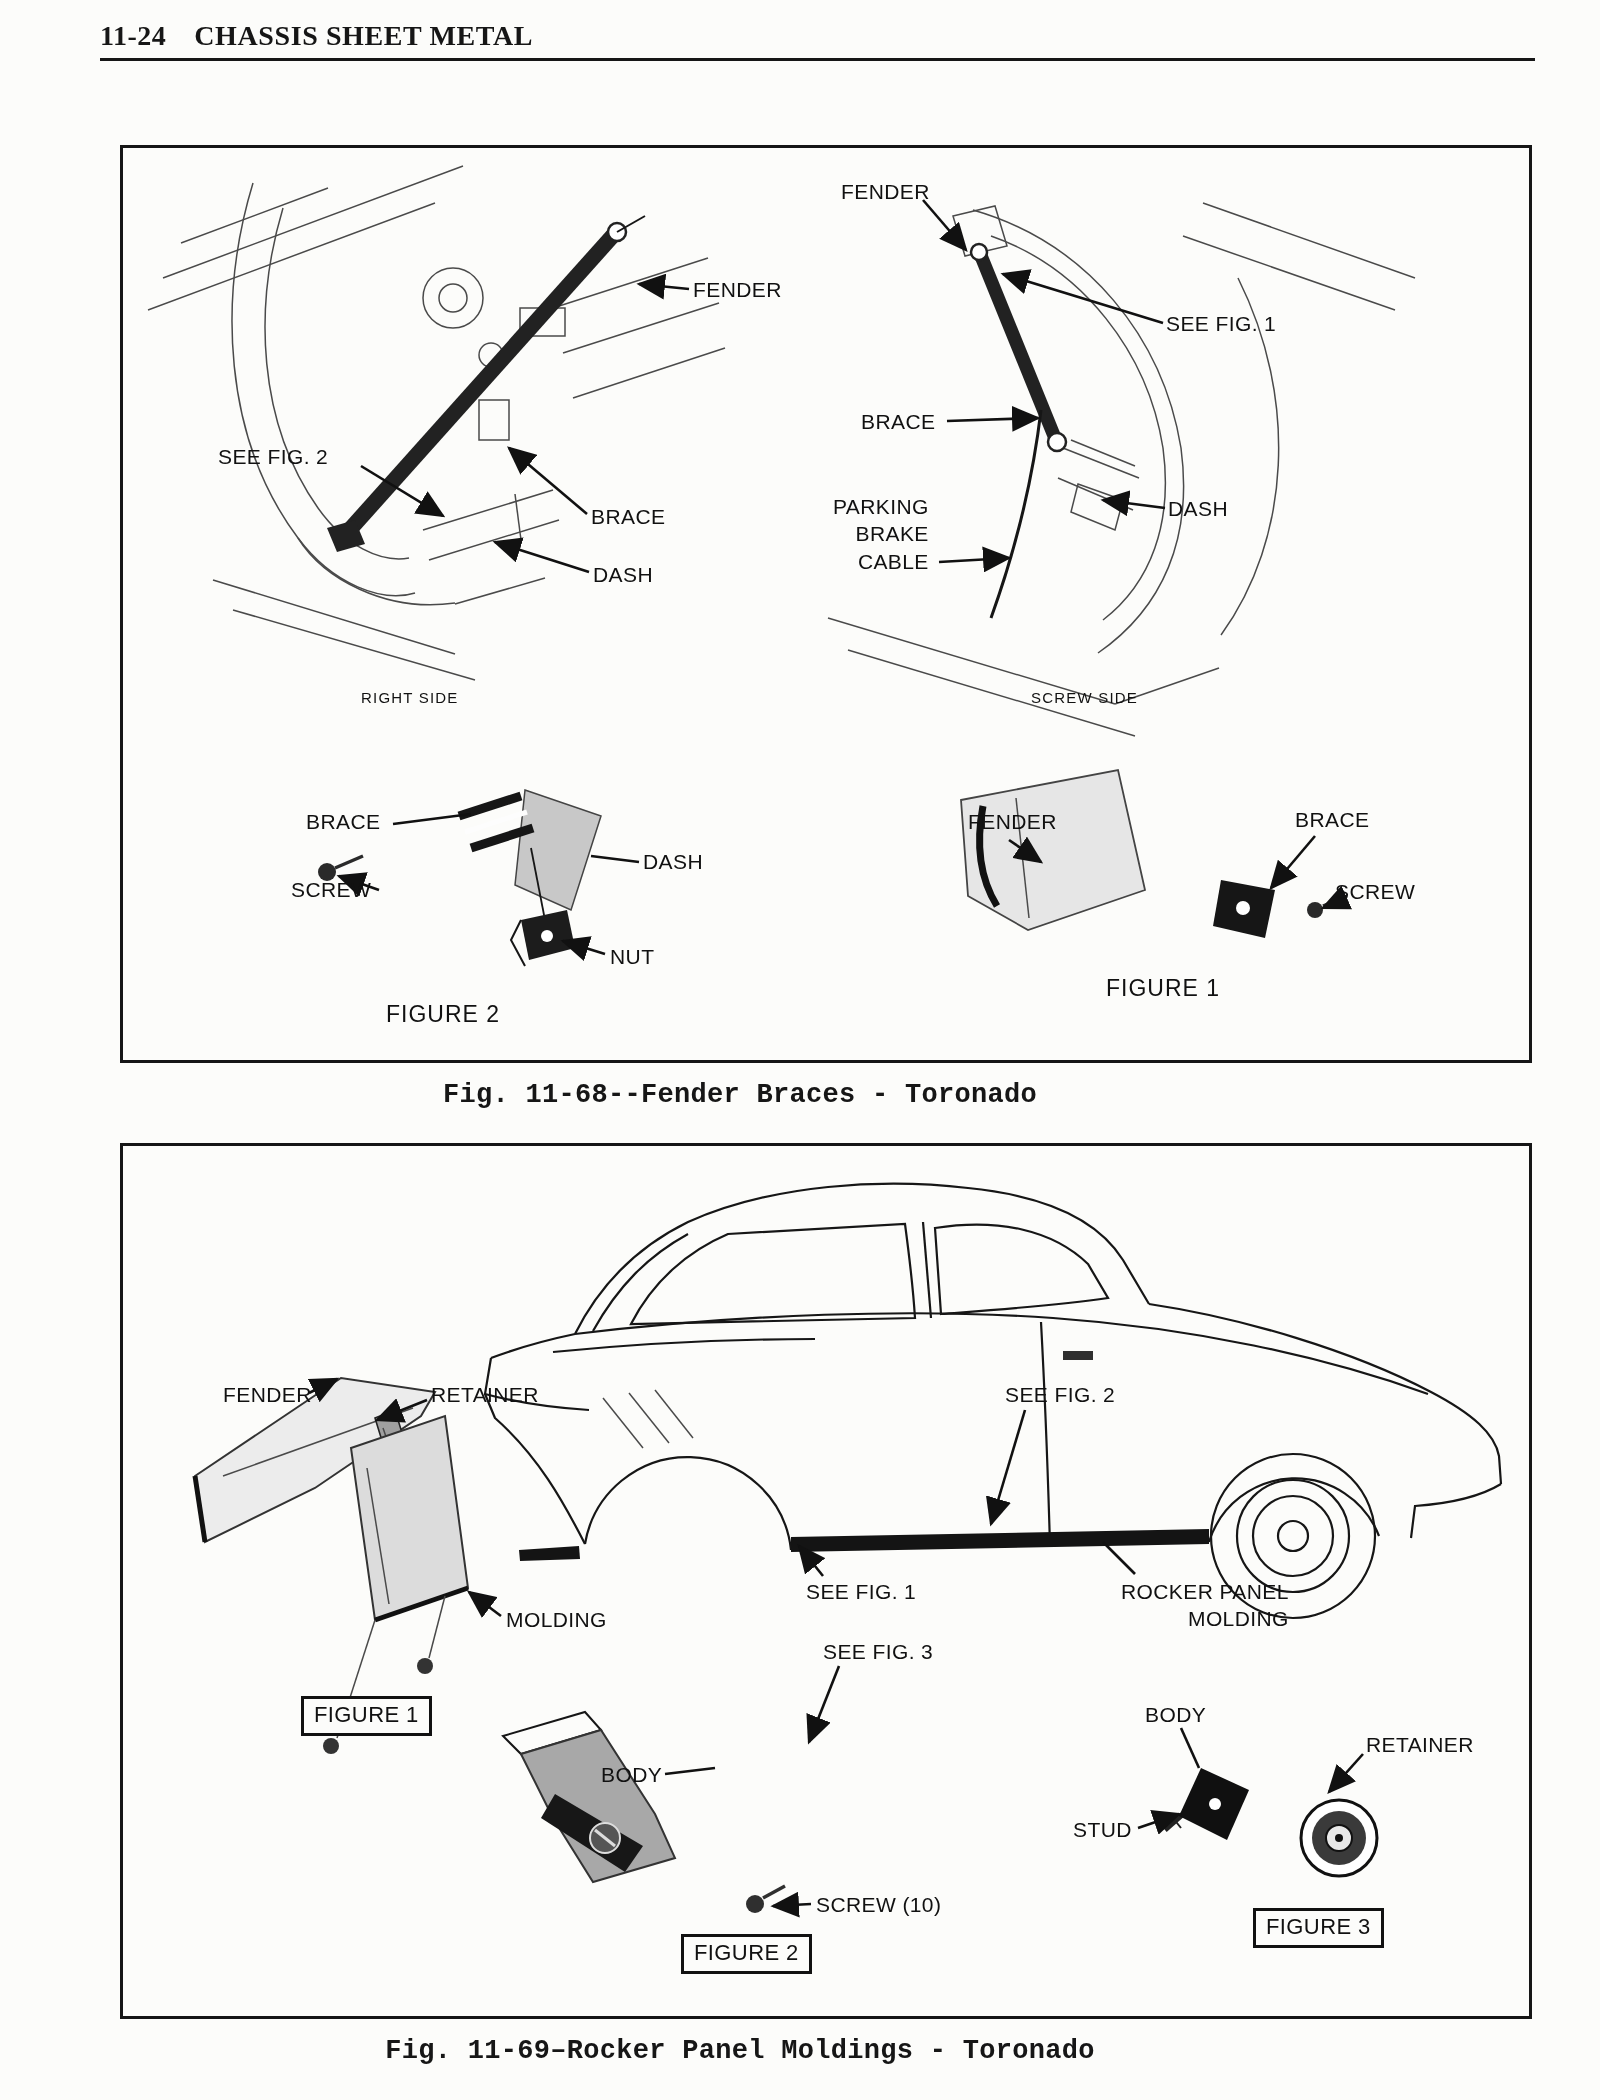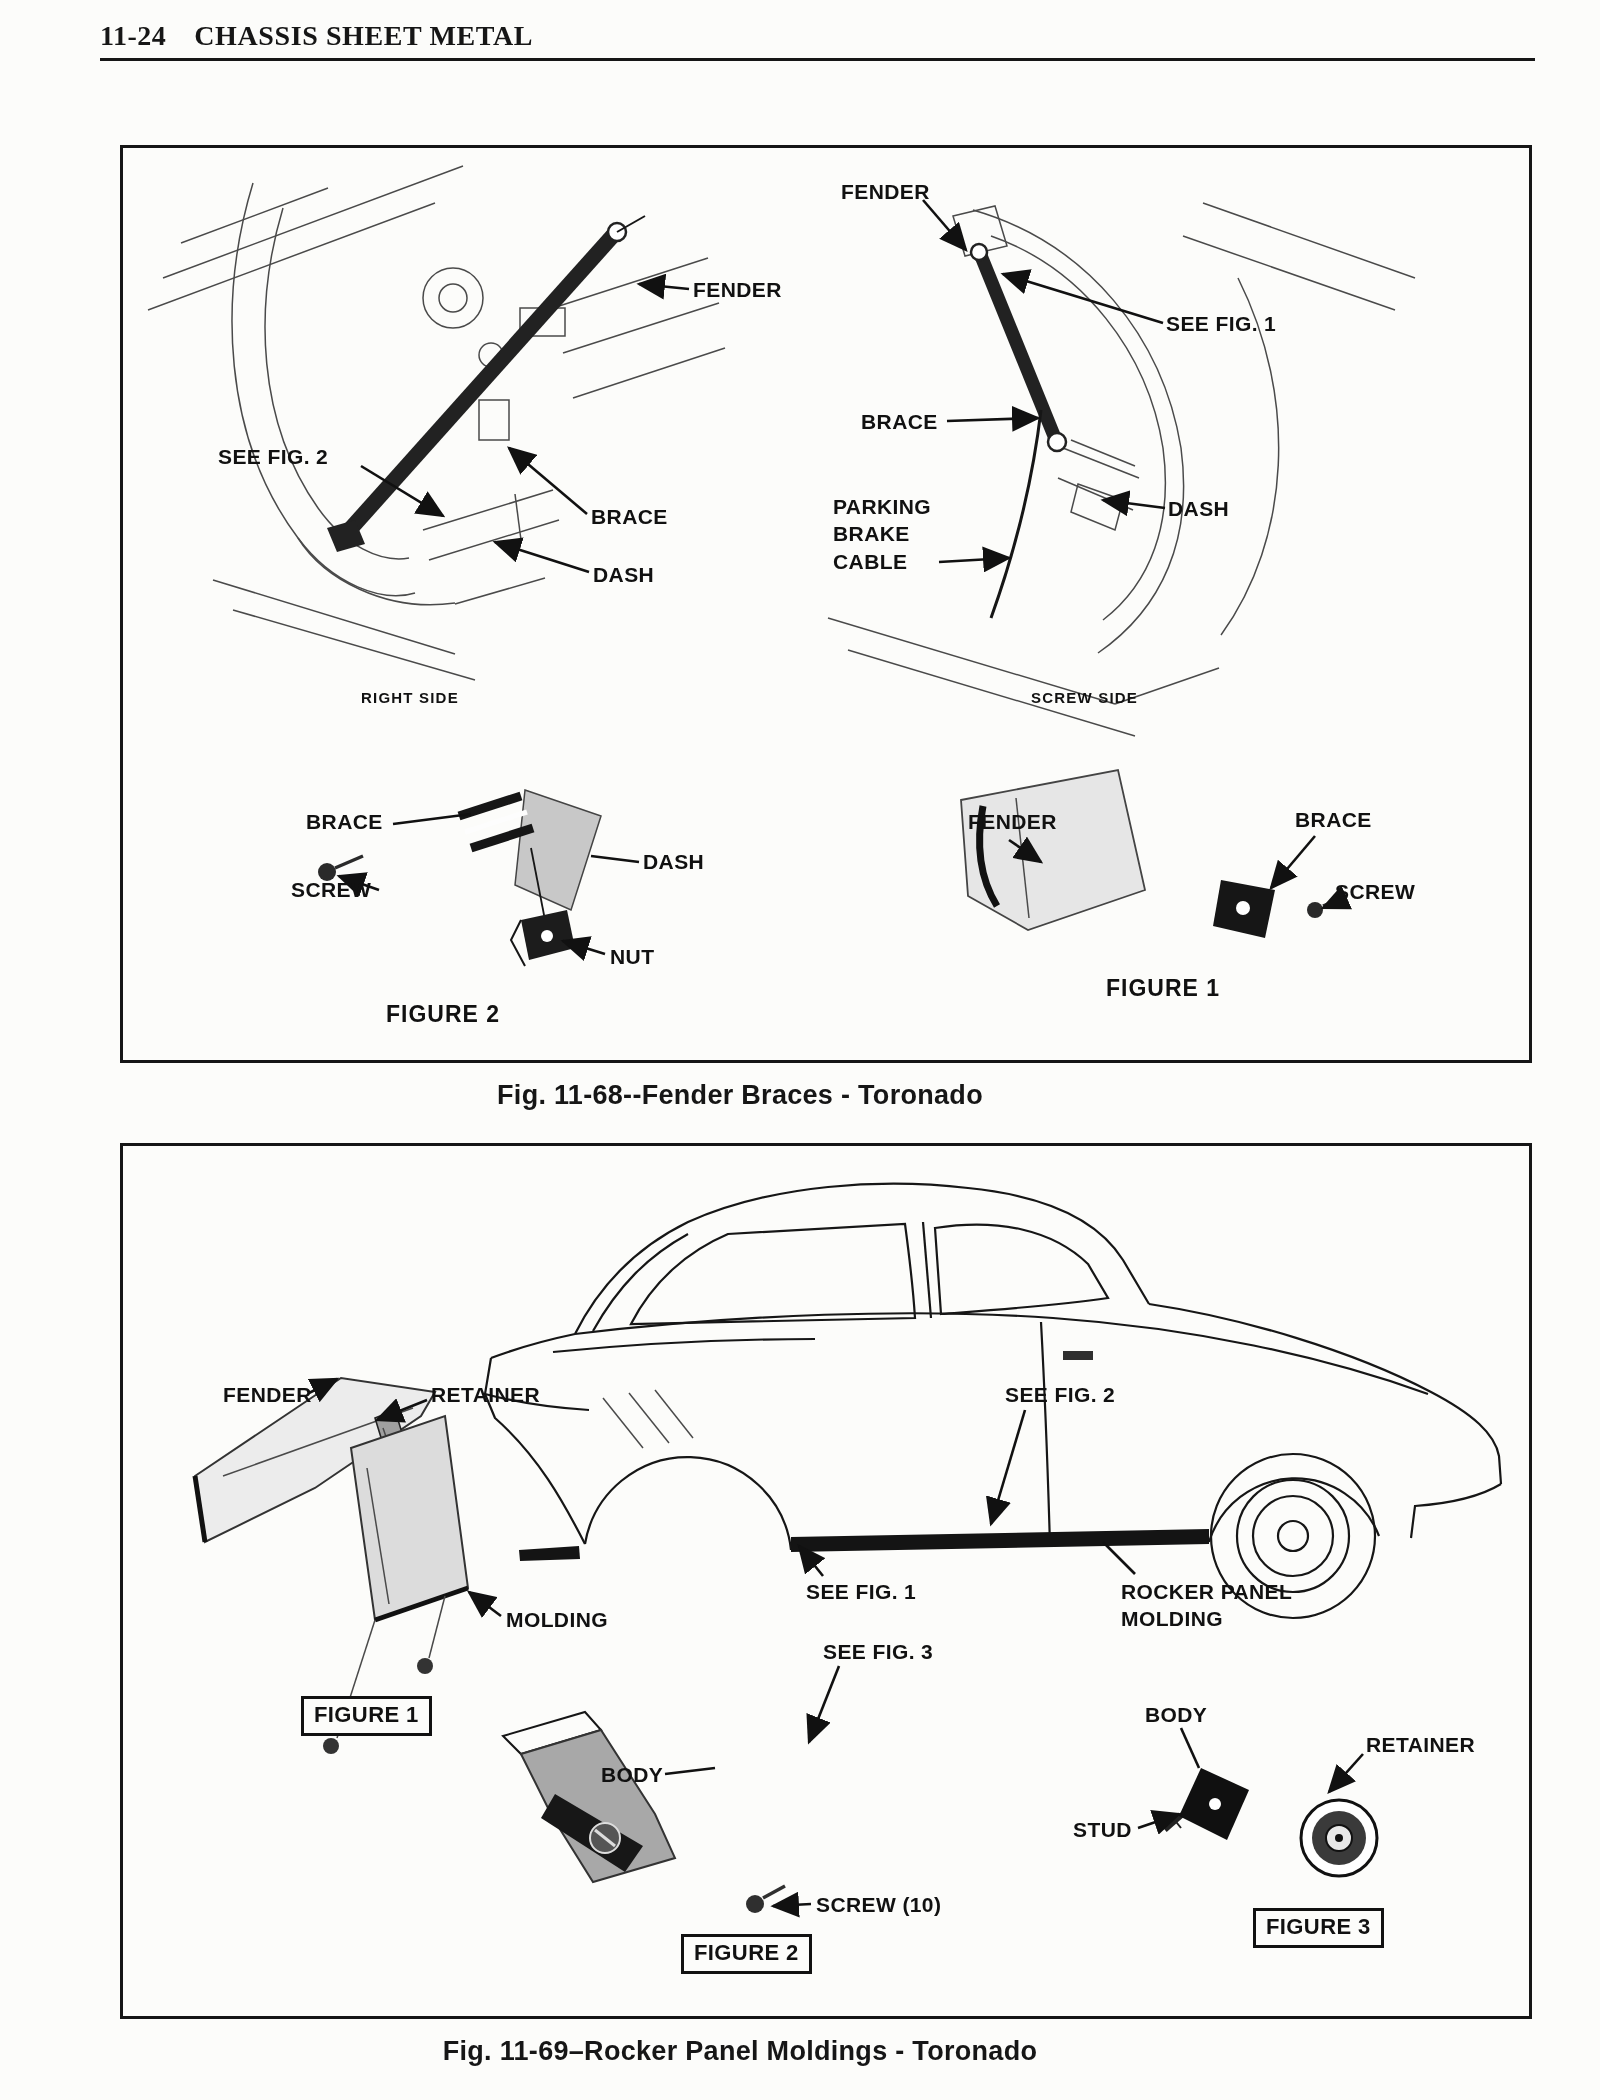--- a/index.html
+++ b/index.html
@@ -14,30 +14,30 @@
   .header .pageno { margin-right:28px; letter-spacing:.5px;margin-top:36px; }
   .header .ptitle { letter-spacing:.6px; }
   .header-rule { position:absolute; left:100px; top:58px; width:1435px; height:3px; background:#161616; }
 
   .panel { position:absolute; border:3px solid #161616; background:#fcfcfa; }
   #panel68 { left:120px; top:145px;  width:1406px; height:912px; }
   #panel69 { left:120px; top:1143px; width:1406px; height:870px; }
   .panel svg.art { position:absolute; left:0; top:0; }
 
   .callout {
-    position:absolute; font-weight:700; font-size:21px; line-height:1.3;
-    letter-spacing:.4px; white-space:pre-line; color:#111;
+    position:absolute; font-weight:400; font-size:21px; line-height:1.3;
+    letter-spacing:.4px; white-space:pre-line; color:#111;text-align:right;
   }
   .side-title { font-size:15px; letter-spacing:1.2px; }
   .fig-title  { font-size:23px; letter-spacing:1px; }
   .boxed { border:3px solid #111; padding:2px 10px 3px; font-size:22px; background:#fcfcfa; }
 
   .caption {
     position:absolute; left:0; width:1480px; text-align:center;
-    font-family:Liberation Sans, sans-serif; font-weight:bold; font-size:27px;
+    font-family:Liberation Mono, monospace; font-weight:bold; font-size:27px;
     letter-spacing:.3px;
   }
   #cap68 { top:1080px; }
   #cap69 { top:2036px;text-align:center; }
 
   
   .ink   { stroke:#161616; fill:none; }
   .faint { stroke:#4a4a4a; fill:none; stroke-width:1.5; }
 </style>
 </head>

